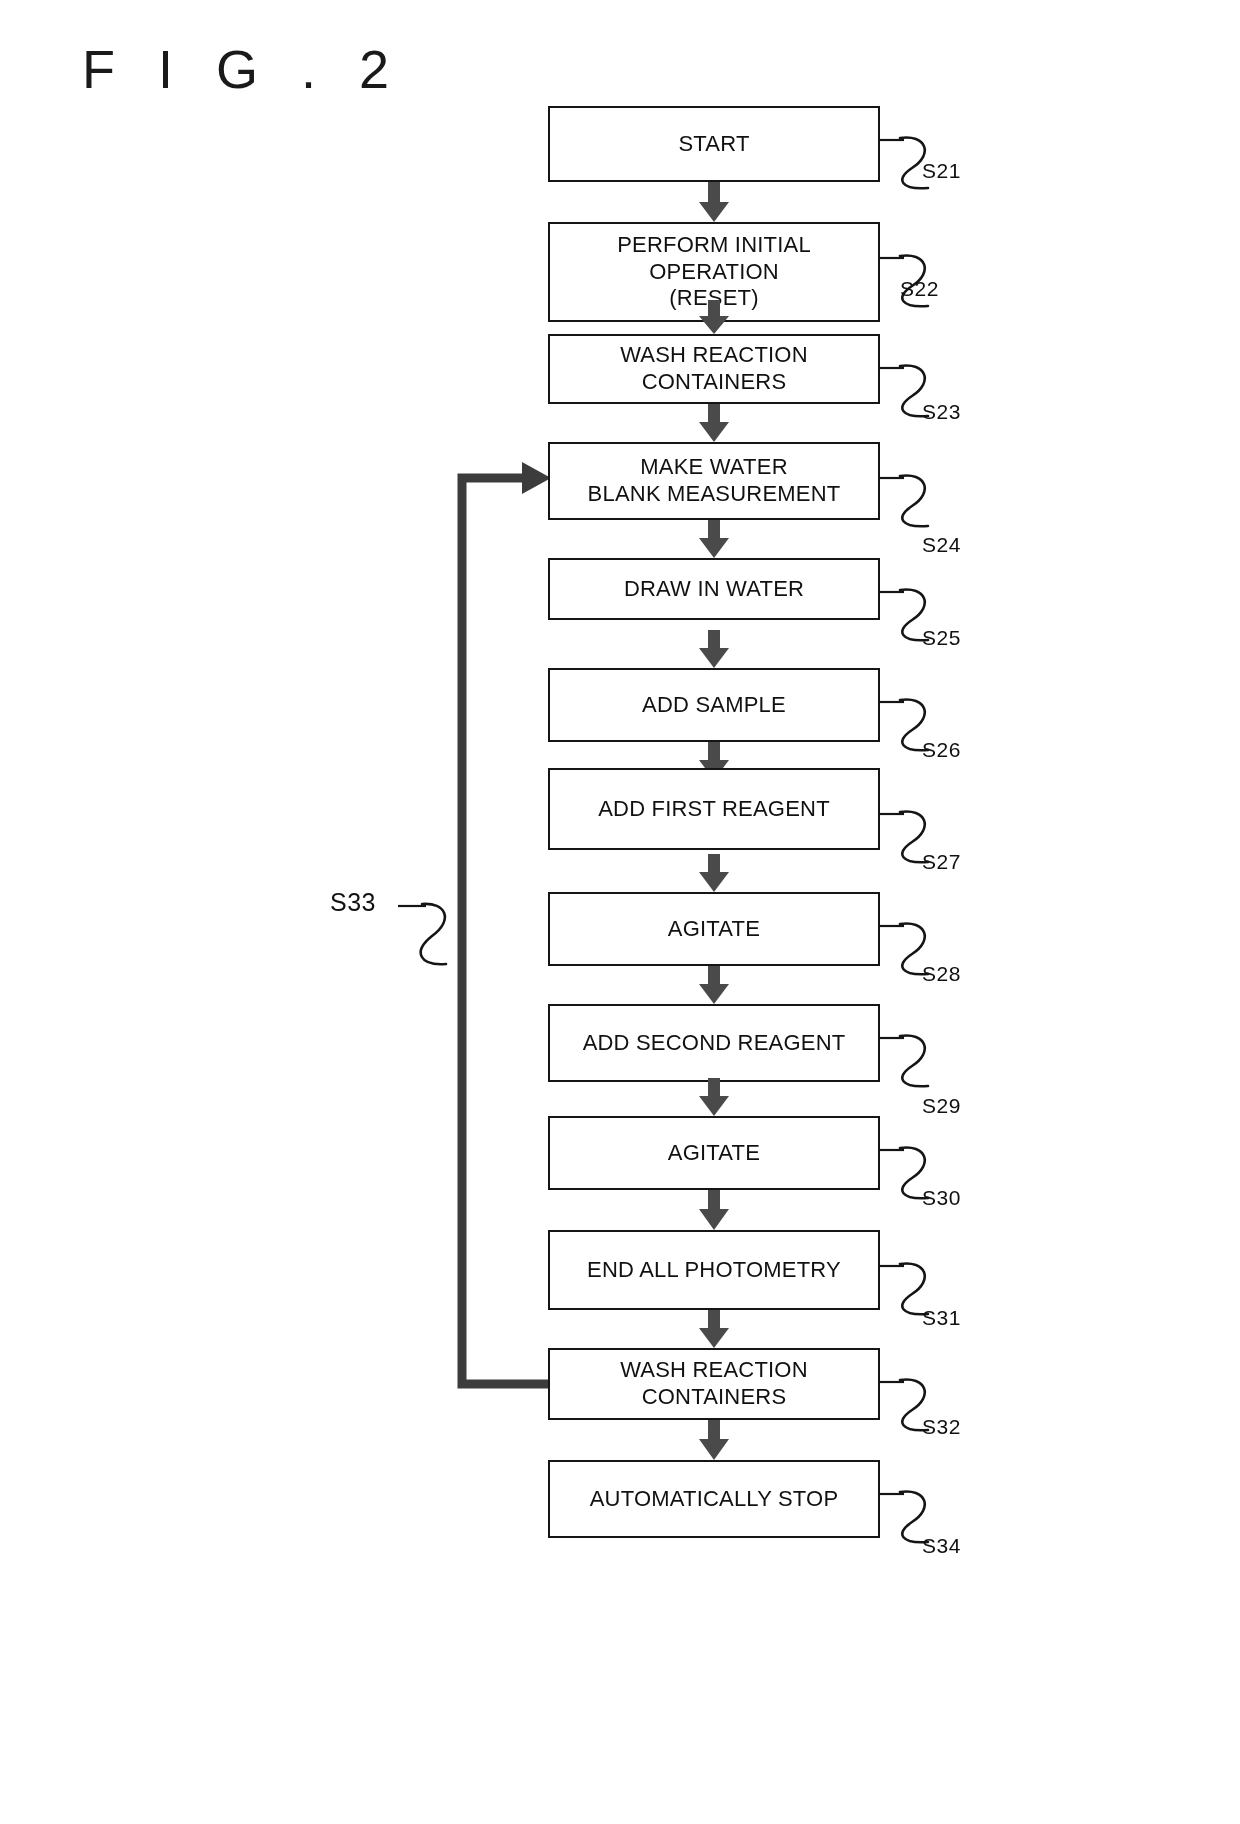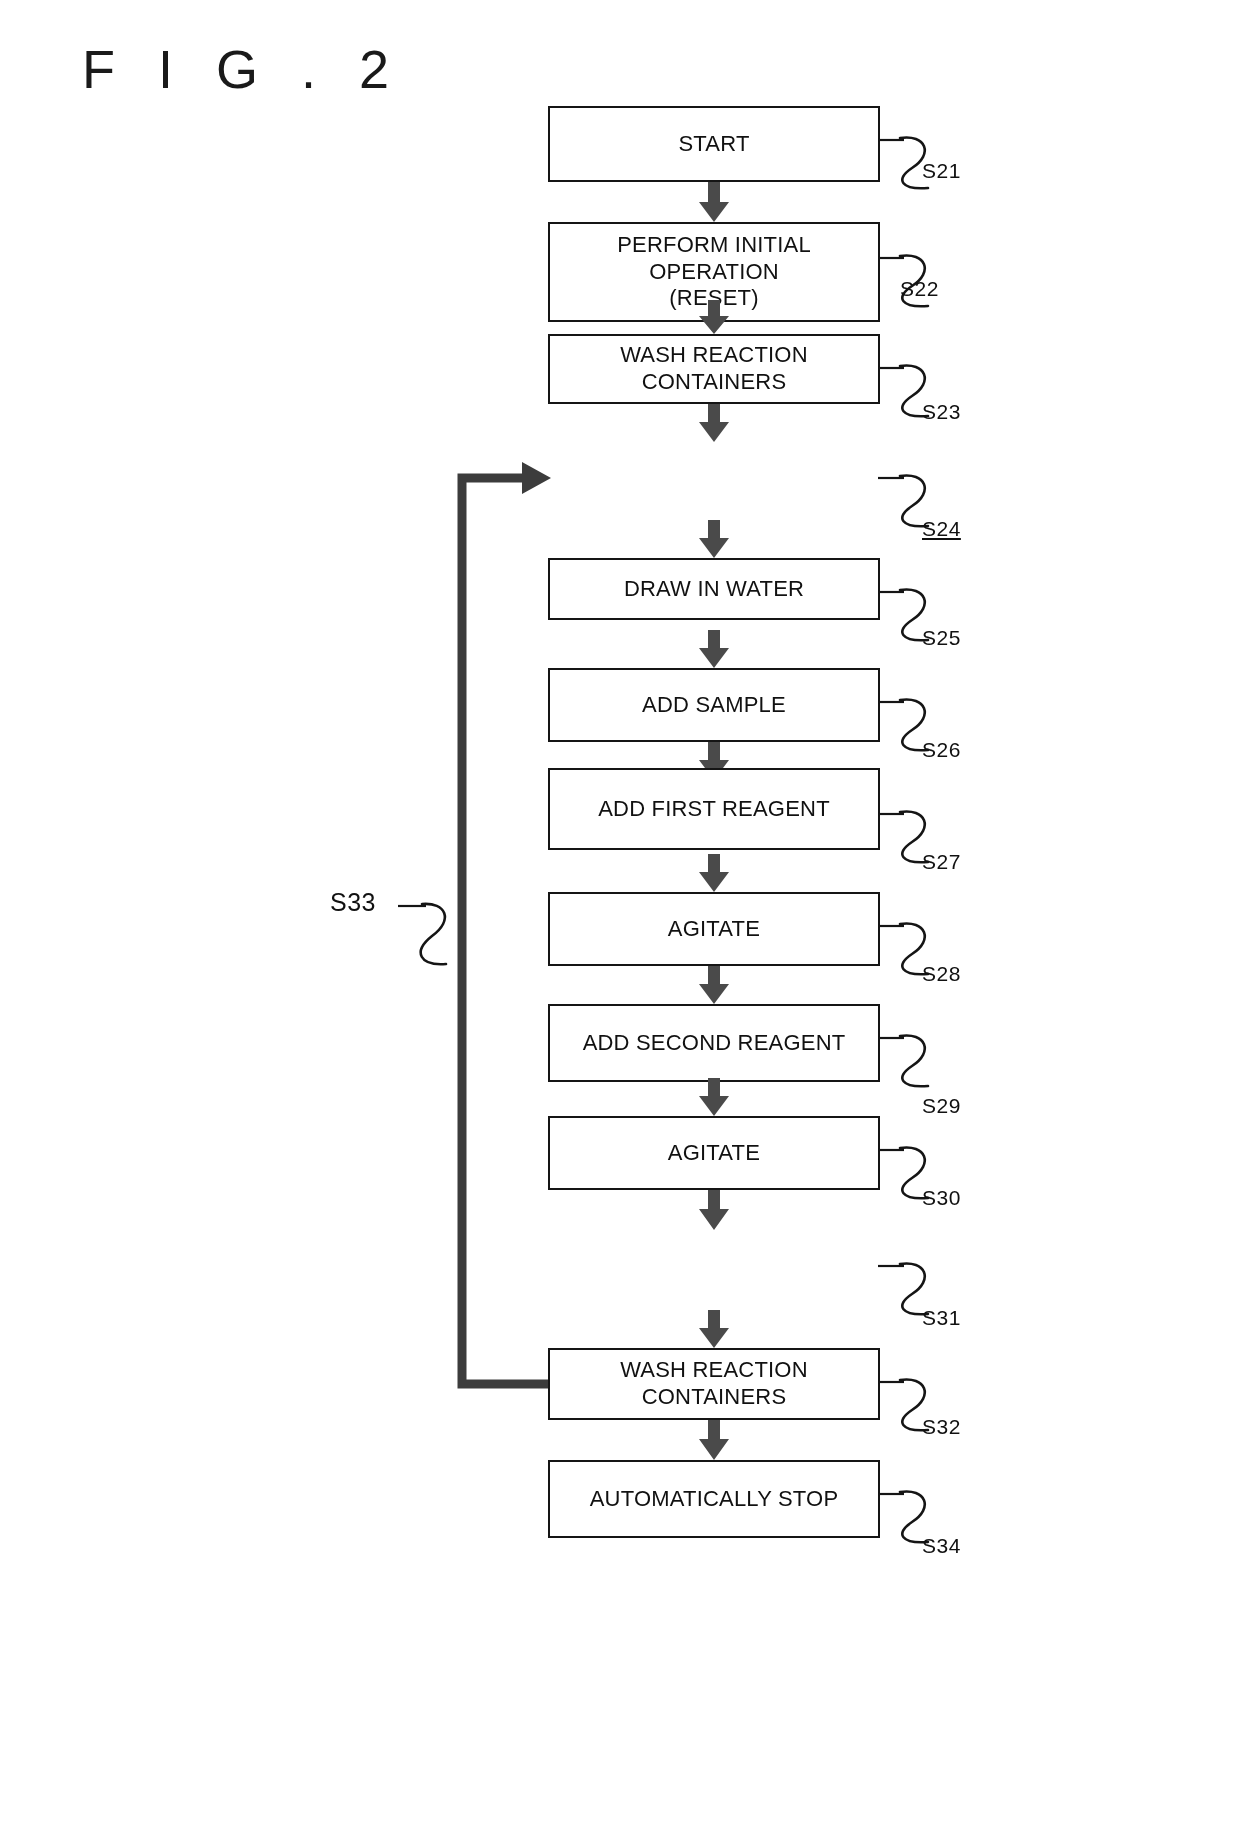--- a/index.html
+++ b/index.html
@@ -162,27 +162,31 @@
     </svg>
   </div>
   <div class="steplabel" style="left:922px; top:400px;">S23</div>
 
   <div class="arrow" style="top:404px; height:38px;">
     <svg width="30" height="38" viewBox="0 0 30 38">
       <polygon points="9,0 21,0 21,18 30,18 15,38 0,18 9,18" fill="#4a4a4a"></polygon>
     </svg>
   </div>
 
+  <div class="node" style="top:442px; height:78px;">
+    <span class="lbl">MAKE WATER
+BLANK MEASUREMENT</span>
+  </div>
   <div class="leader" style="left:878px; top:470px;">
     <svg width="62" height="62" viewBox="0 0 62 62">
       <path d="M 0 8 L 26 8" stroke="#151515" stroke-width="2.2" fill="none"></path>
       <path d="M 22 6 C 48 2, 56 22, 34 36 C 16 48, 24 58, 50 56" stroke="#151515" stroke-width="2.6" fill="none" stroke-linecap="round"></path>
     </svg>
   </div>
-  <div class="steplabel" style="left:922px; top:517px;text-decoration:underline;">S24</div>
+  <div class="steplabel" style="left:922px; top:533px;">S24</div>
 
   <div class="arrow" style="top:520px; height:38px;">
     <svg width="30" height="38" viewBox="0 0 30 38">
       <polygon points="9,0 21,0 21,18 30,18 15,38 0,18 9,18" fill="#4a4a4a"></polygon>
     </svg>
   </div>
 
   <div class="node" style="top:558px; height:62px;">
     <span class="lbl">DRAW IN WATER</span>
   </div>
@@ -278,20 +282,23 @@
     </svg>
   </div>
   <div class="steplabel" style="left:922px; top:1186px;">S30</div>
 
   <div class="arrow" style="top:1190px; height:40px;">
     <svg width="30" height="40" viewBox="0 0 30 40">
       <polygon points="9,0 21,0 21,19 30,19 15,40 0,19 9,19" fill="#4a4a4a"></polygon>
     </svg>
   </div>
 
+  <div class="node" style="top:1230px; height:80px;">
+    <span class="lbl">END ALL PHOTOMETRY</span>
+  </div>
   <div class="leader" style="left:878px; top:1258px;">
     <svg width="62" height="62" viewBox="0 0 62 62">
       <path d="M 0 8 L 26 8" stroke="#151515" stroke-width="2.2" fill="none"></path>
       <path d="M 22 6 C 48 2, 56 22, 34 36 C 16 48, 24 58, 50 56" stroke="#151515" stroke-width="2.6" fill="none" stroke-linecap="round"></path>
     </svg>
   </div>
   <div class="steplabel" style="left:922px; top:1306px;">S31</div>
 
   <div class="arrow" style="top:1310px; height:38px;">
     <svg width="30" height="38" viewBox="0 0 30 38">

